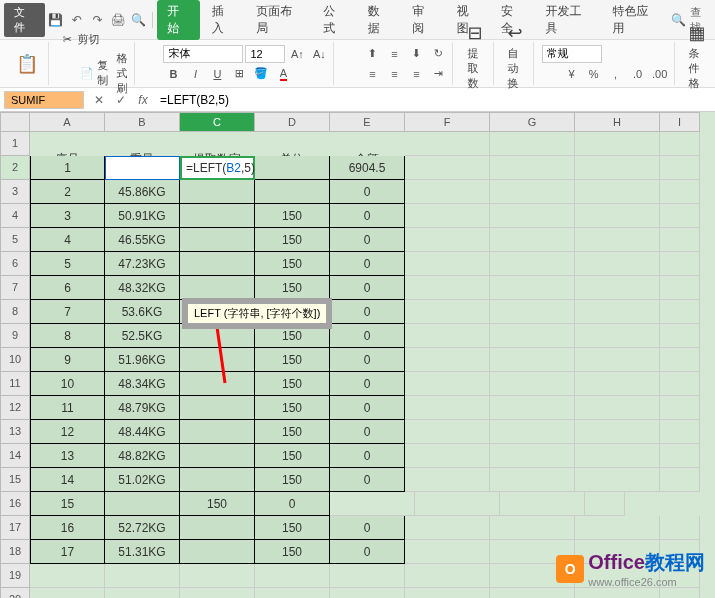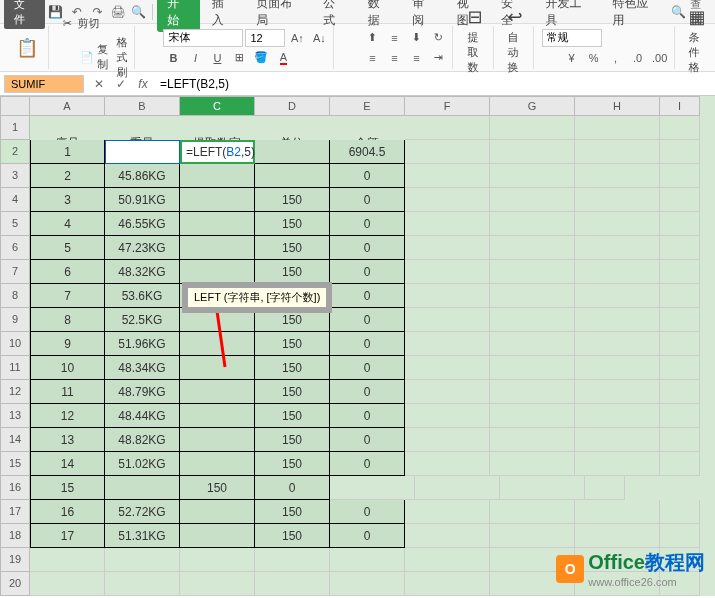--- a/index.html
+++ b/index.html
@@ -1,19 +1,19 @@
 <!DOCTYPE html>
 <html><head>
   <meta charset="utf-8">
   <style>
     * { box-sizing: border-box; margin: 0; padding: 0; }
     body { font-family: "Microsoft YaHei", Arial, sans-serif; font-size: 12px; background: #fff; width: 715px; height: 598px; overflow: hidden; position: relative; }
     
     
-    .menubar { height: 24px; background: #f5f5f5; border-bottom: 1px solid #ddd; display: flex; align-items: center; padding: 0 4px; gap: 2px; }
+    .menubar { height: 40px; background: #f5f5f5; border-bottom: 1px solid #ddd; display: flex; align-items: center; padding: 0 4px; gap: 2px; }
     .menubar .icon-btn { width: 20px; height: 20px; display: flex; align-items: center; justify-content: center; color: #666; cursor: pointer; }
     .menubar .file-btn { background: #5a5a5a; color: #fff; padding: 2px 10px; font-size: 11px; border-radius: 2px; }
     .menubar .tab { padding: 3px 10px; font-size: 12px; color: #444; cursor: pointer; }
     .menubar .tab.active { background: #2ea44f; color: #fff; border-radius: 3px; }
     .menubar .sep { width: 1px; height: 16px; background: #ccc; margin: 0 2px; }
     
     
     .ribbon { height: 48px; background: #fafafa; border-bottom: 1px solid #ddd; display: flex; align-items: center; padding: 2px 6px; gap: 4px; }
     .ribbon-group { display: flex; flex-direction: column; gap: 2px; padding: 0 4px; border-right: 1px solid #e0e0e0; height: 100%; justify-content: center; }
     .ribbon-btn { display: flex; align-items: center; gap: 3px; font-size: 11px; color: #444; padding: 1px 3px; cursor: pointer; }
@@ -62,21 +62,21 @@
     
     
     .tooltip { position: absolute; left: 182px; top: 186px; background: #ffffe8; border: 6px solid #a3a3a3; padding: 2px 6px; font-size: 11px; z-index: 10; white-space: nowrap; }
     
     
     .arrow { position: absolute; left: 210px; top: 196px; z-index: 9; pointer-events: none; }
     
     
     .watermark { position: absolute; right: 10px; bottom: 10px; display: flex; align-items: center; gap: 4px; }
     .watermark .logo { width: 28px; height: 28px; background: #ff8c1a; border-radius: 4px; display: flex; align-items: center; justify-content: center; color: #fff; font-weight: bold; font-size: 14px; }
-    .watermark .txt1 { color: #15803d; font-size: 20px; font-weight: bold; }
+    .watermark .txt1 { color: #701a75; font-size: 20px; font-weight: bold; }
     .watermark .txt2 { color: #0066cc; font-size: 20px; font-weight: bold; }
     .watermark .url { color: #888; font-size: 11px; }
     
     .blue-ref { color: #0066cc; }
   </style>
 </head>
 <body>
 
 <div class="menubar">
   <span class="file-btn">文件</span>

